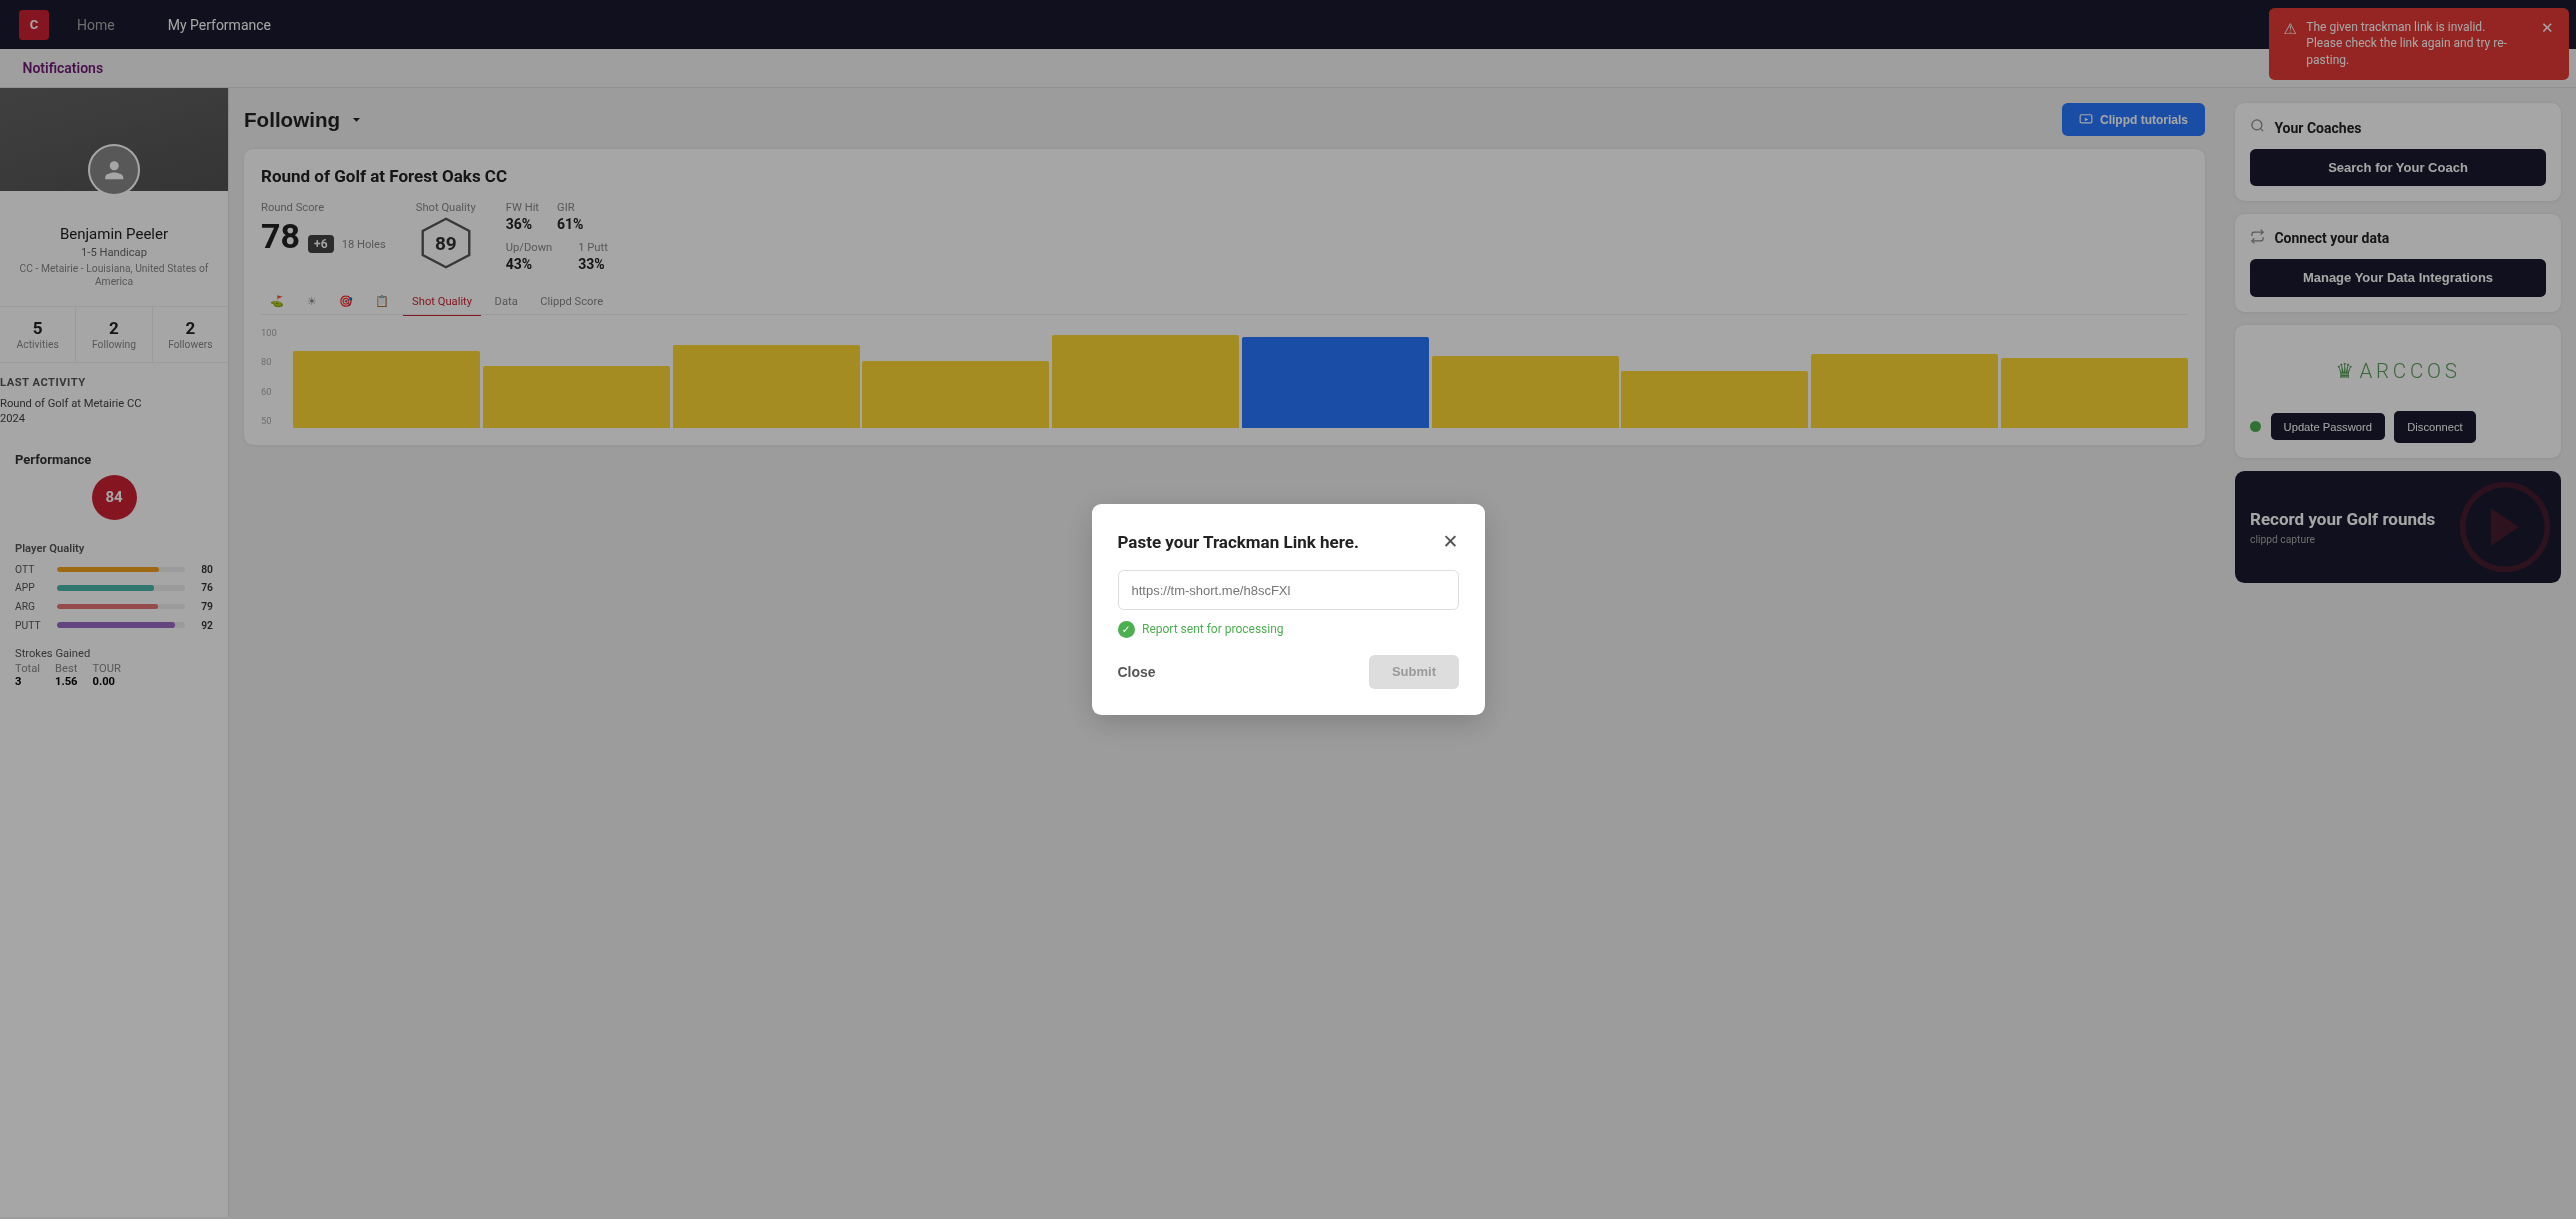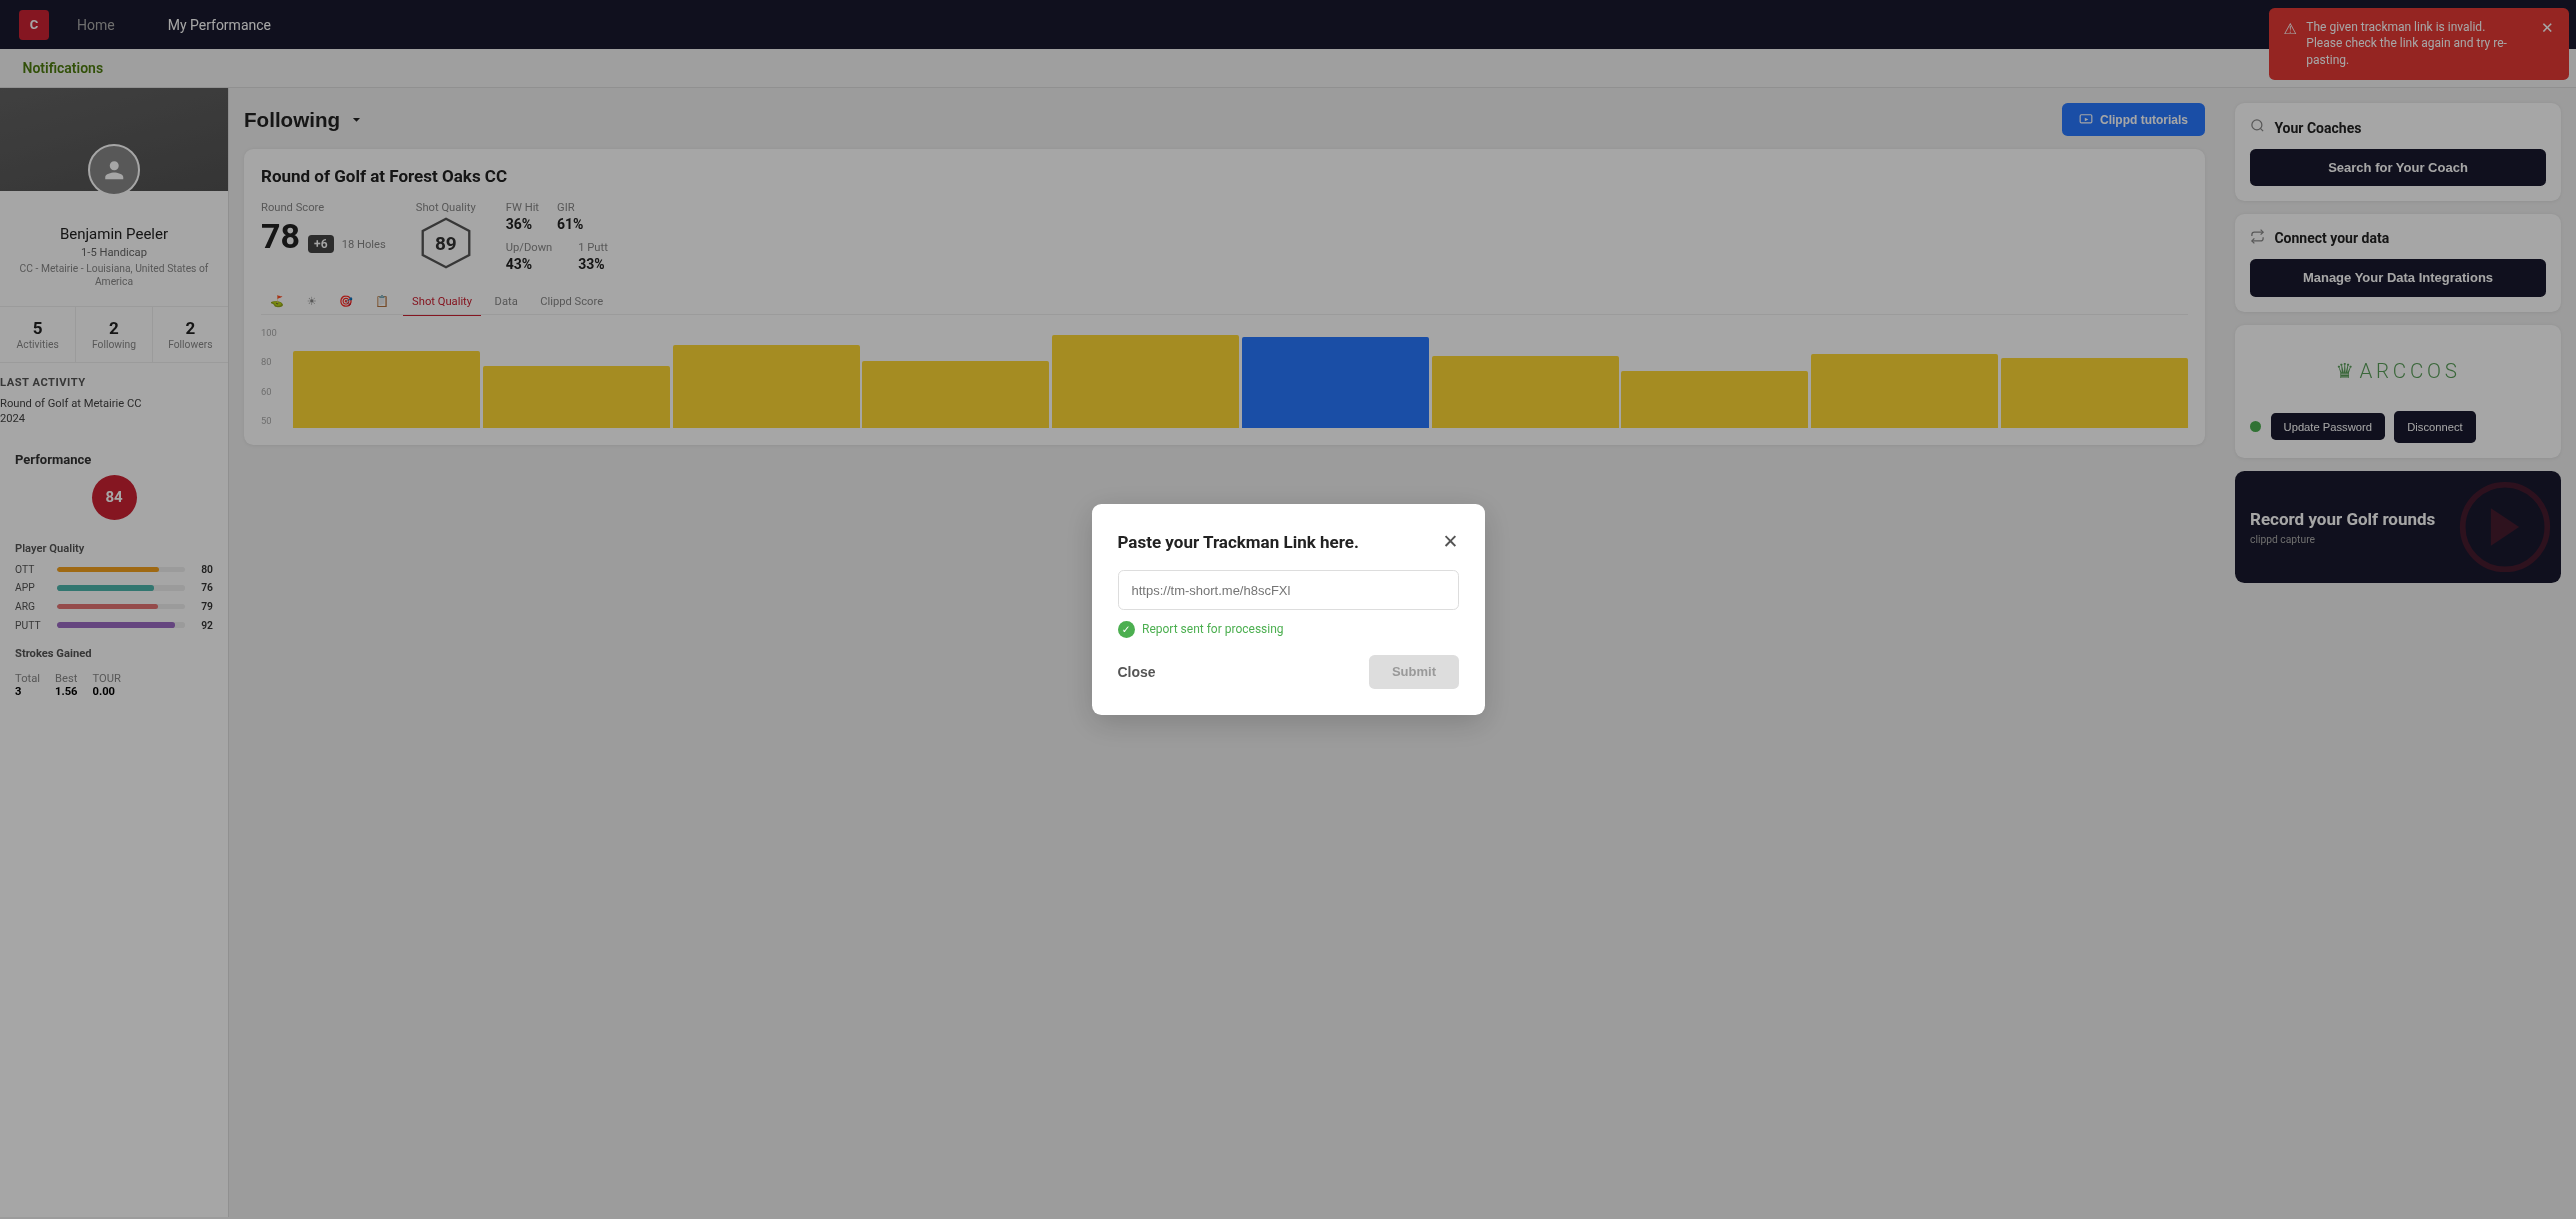--- a/index.html
+++ b/index.html
@@ -76,21 +76,21 @@
       background:none;border:none;color:white;cursor:pointer;font-size:15px;margin-left:7.5px;flex-shrink:0;
     }
 
     
     .notifications-bar {
       background: #f5f5f5;
       border-bottom: 0.9px solid #ddd;
       padding: 11.2px 22.5px;
       font-size: 14px;
       font-weight: 600;
-      color: #4d7c0f;
+      color: #701a75;
     }
 
     
     .main-layout {
       display: flex;
       height: calc(100vh - 49px - 41px);
     }
 
     
     .sidebar {
@@ -714,21 +714,21 @@
           </div>
         <span class="pq-value">79</span>
       </div>
       <div class="player-quality-row">
         <span class="pq-label">PUTT</span>
         <div class="pq-bar-bg">
             <div class="pq-bar" style="width:92%;background:#9c6ac4;"></div>
           </div>
         <span class="pq-value">92</span>
       </div>
-      <div style="margin-top:15px;font-size:11.2px;color:#555;font-weight:700;margin-bottom:12px;">Strokes Gained</div>
+      <div style="margin-top:15px;font-size:11.2px;color:#555;font-weight:400;margin-bottom:2px;">Strokes Gained</div>
       <div style="display:flex;gap:15px;font-size:11.2px;">
         <div>
           <div style="color:#888;">Total</div>
           <div style="font-weight:700;">3</div>
         </div>
         <div>
           <div style="color:#888;">Best</div>
           <div style="font-weight:700;">1.56</div>
         </div>
         <div>

